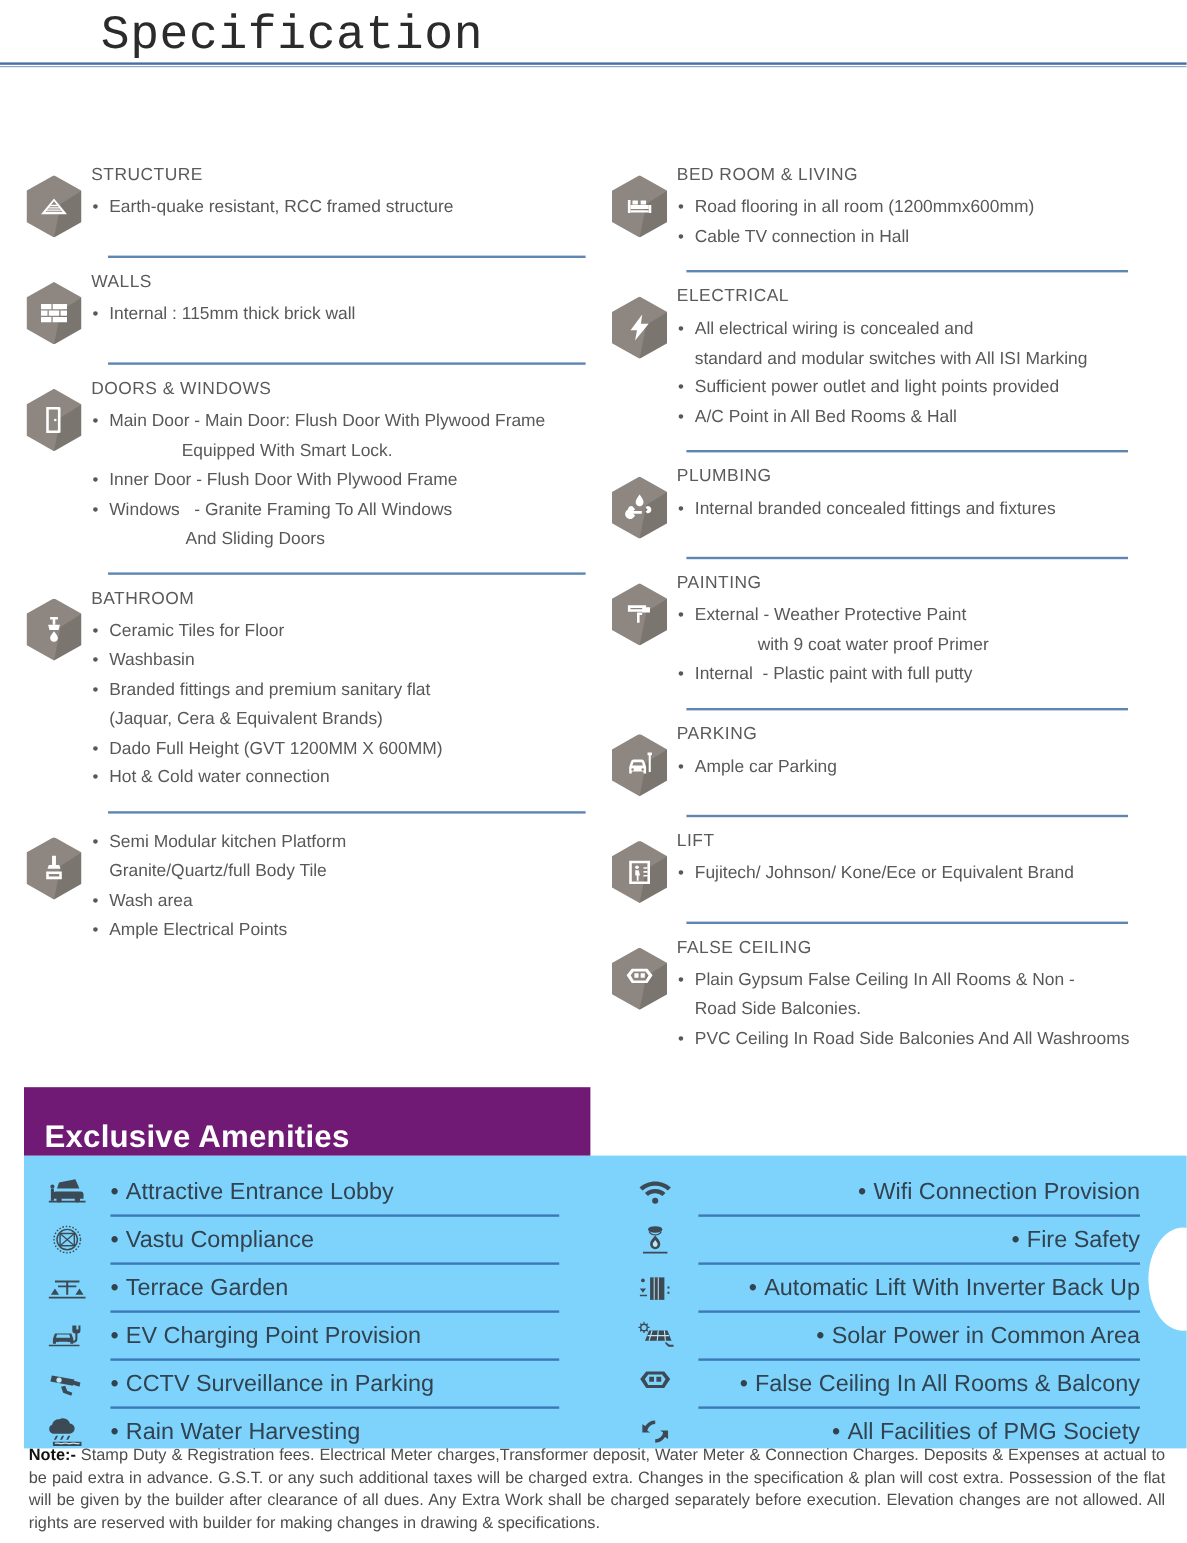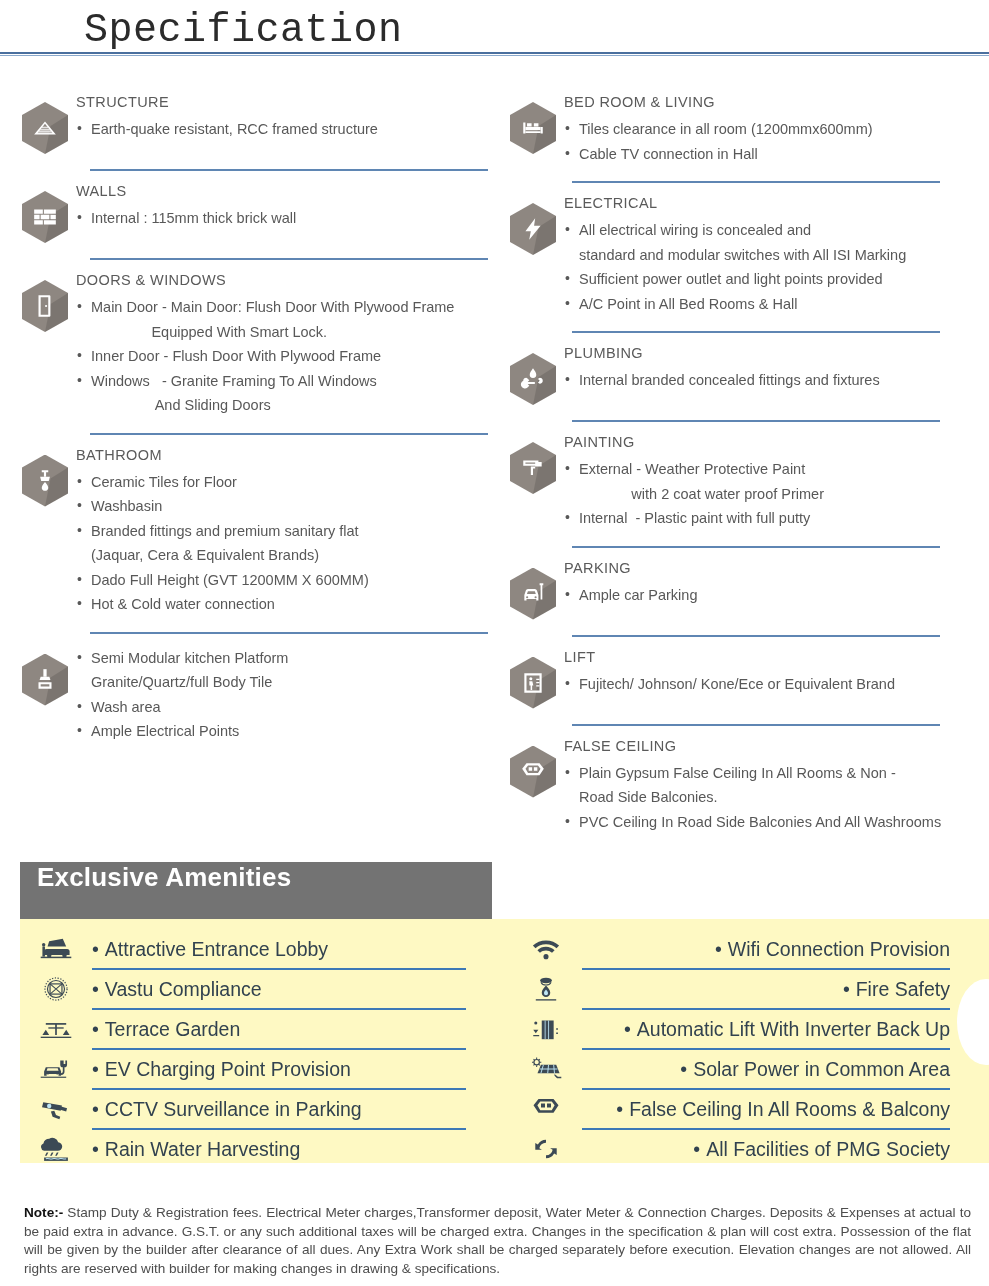--- a/index.html
+++ b/index.html
@@ -42,20 +42,21 @@
 
   
   .spec-body {
     position: relative;
     padding: 26px 0 0 0;
     display: flex;
   }
   .spec-col {
     width: 494px;
     position: relative;
+    margin-top: 44px;
   }
   .spec-col.left  { padding-left: 14px; }
   .spec-col.right { padding-left: 8px; }
 
   .spec-block {
     position: relative;
     display: flex;
     align-items: flex-start;
     padding-bottom: 6px;
   }
@@ -138,39 +139,39 @@
   .amenities {
     position: relative;
     margin-top: 22px;
   }
   .amen-banner {
     position: absolute;
     left: 20px;
     top: 0;
     width: 472px;
     height: 57px;
-    background: #737373;
-    display: flex;
-    align-items: flex-start;
+    background: #701a75;
+    display: flex;
+    align-items: flex-end;
     z-index: 3;
   }
   .amen-banner-title {
     color: #ffffff;
     font-size: 26px;
     font-weight: bold;
     padding-left: 17px;
     letter-spacing: 0.2px;
   }
   .amen-panel {
     position: absolute;
     left: 20px;
     top: 57px;
     width: 969px;
     height: 244px;
-    background: #fef9c3;
+    background: #7dd3fc;
     overflow: hidden;
   }
   .amen-cut {
     position: absolute;
     right: -26px;
     top: 60px;
     width: 58px;
     height: 86px;
     background: #ffffff;
     border-radius: 50%;
@@ -359,21 +360,21 @@
               <path d="M3 7h2v10H3zM19 11h2v6h-2z"></path>
               <path d="M5 11h14v3H5z"></path>
               <path d="M6.5 7.5h4.2v3H6.5zM12.8 7.5H17v3h-4.2z"></path>
               <path d="M5 15h14v1.6H5z"></path>
             </svg>
           </div>
         </div>
         <div class="spec-text">
           <div class="spec-heading">BED ROOM &amp; LIVING</div>
           <ul class="spec-list">
-            <li class="bulleted">Tiles clearance in all room (1200mmx600mm)</li>
+            <li class="bulleted">Road flooring in all room (1200mmx600mm)</li>
             <li class="bulleted">Cable TV connection in Hall</li>
           </ul>
         </div>
       </div>
       <div class="spec-divider"></div>
       <div class="spec-block">
         <div class="hexwrap">
           <div class="hex">
             <div class="hexbg"></div>
             <div class="hexshade"></div>
@@ -421,21 +422,21 @@
             <svg viewBox="0 0 24 24">
               <path d="M3 5h14v5H3V5zm2 2v1h10V7H5z"></path>
               <path d="M17 6.5h3v4h-6v2h-2v6h-2v-8h4v-4z"></path>
             </svg>
           </div>
         </div>
         <div class="spec-text">
           <div class="spec-heading">PAINTING</div>
           <ul class="spec-list">
             <li class="bulleted">External - Weather Protective Paint</li>
-            <li class="cont">             with 2 coat water proof Primer</li>
+            <li class="cont">             with 9 coat water proof Primer</li>
             <li class="bulleted">Internal  - Plastic paint with full putty</li>
           </ul>
         </div>
       </div>
       <div class="spec-divider"></div>
       <div class="spec-block">
         <div class="hexwrap">
           <div class="hex">
             <div class="hexbg"></div>
             <div class="hexshade"></div>

